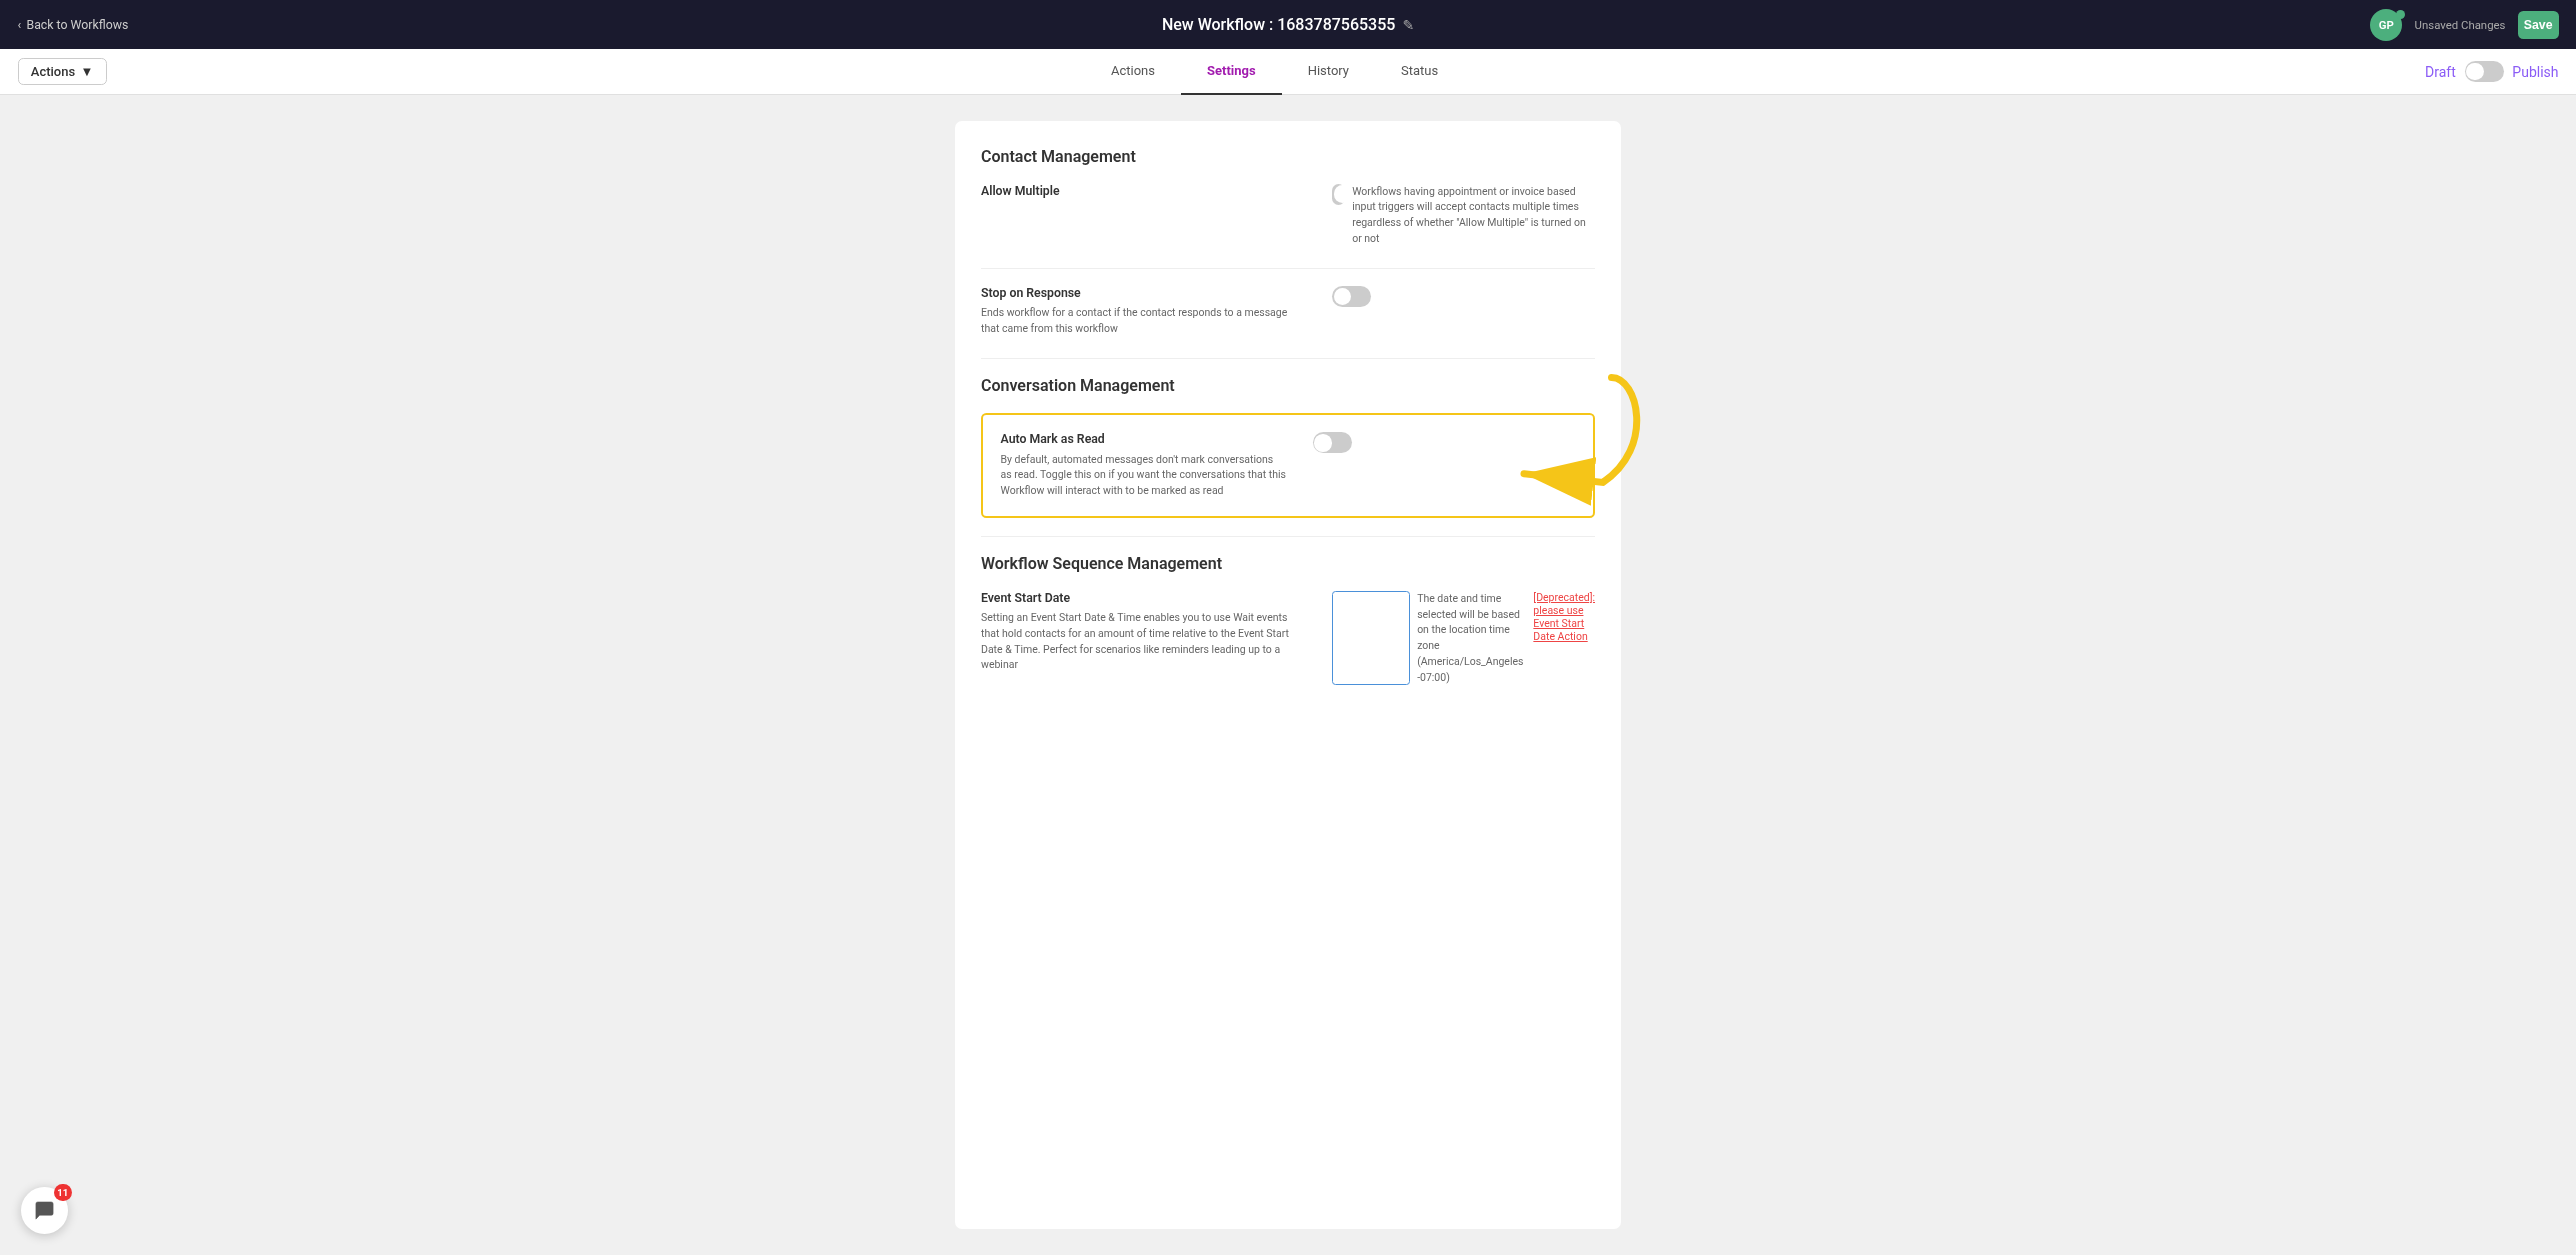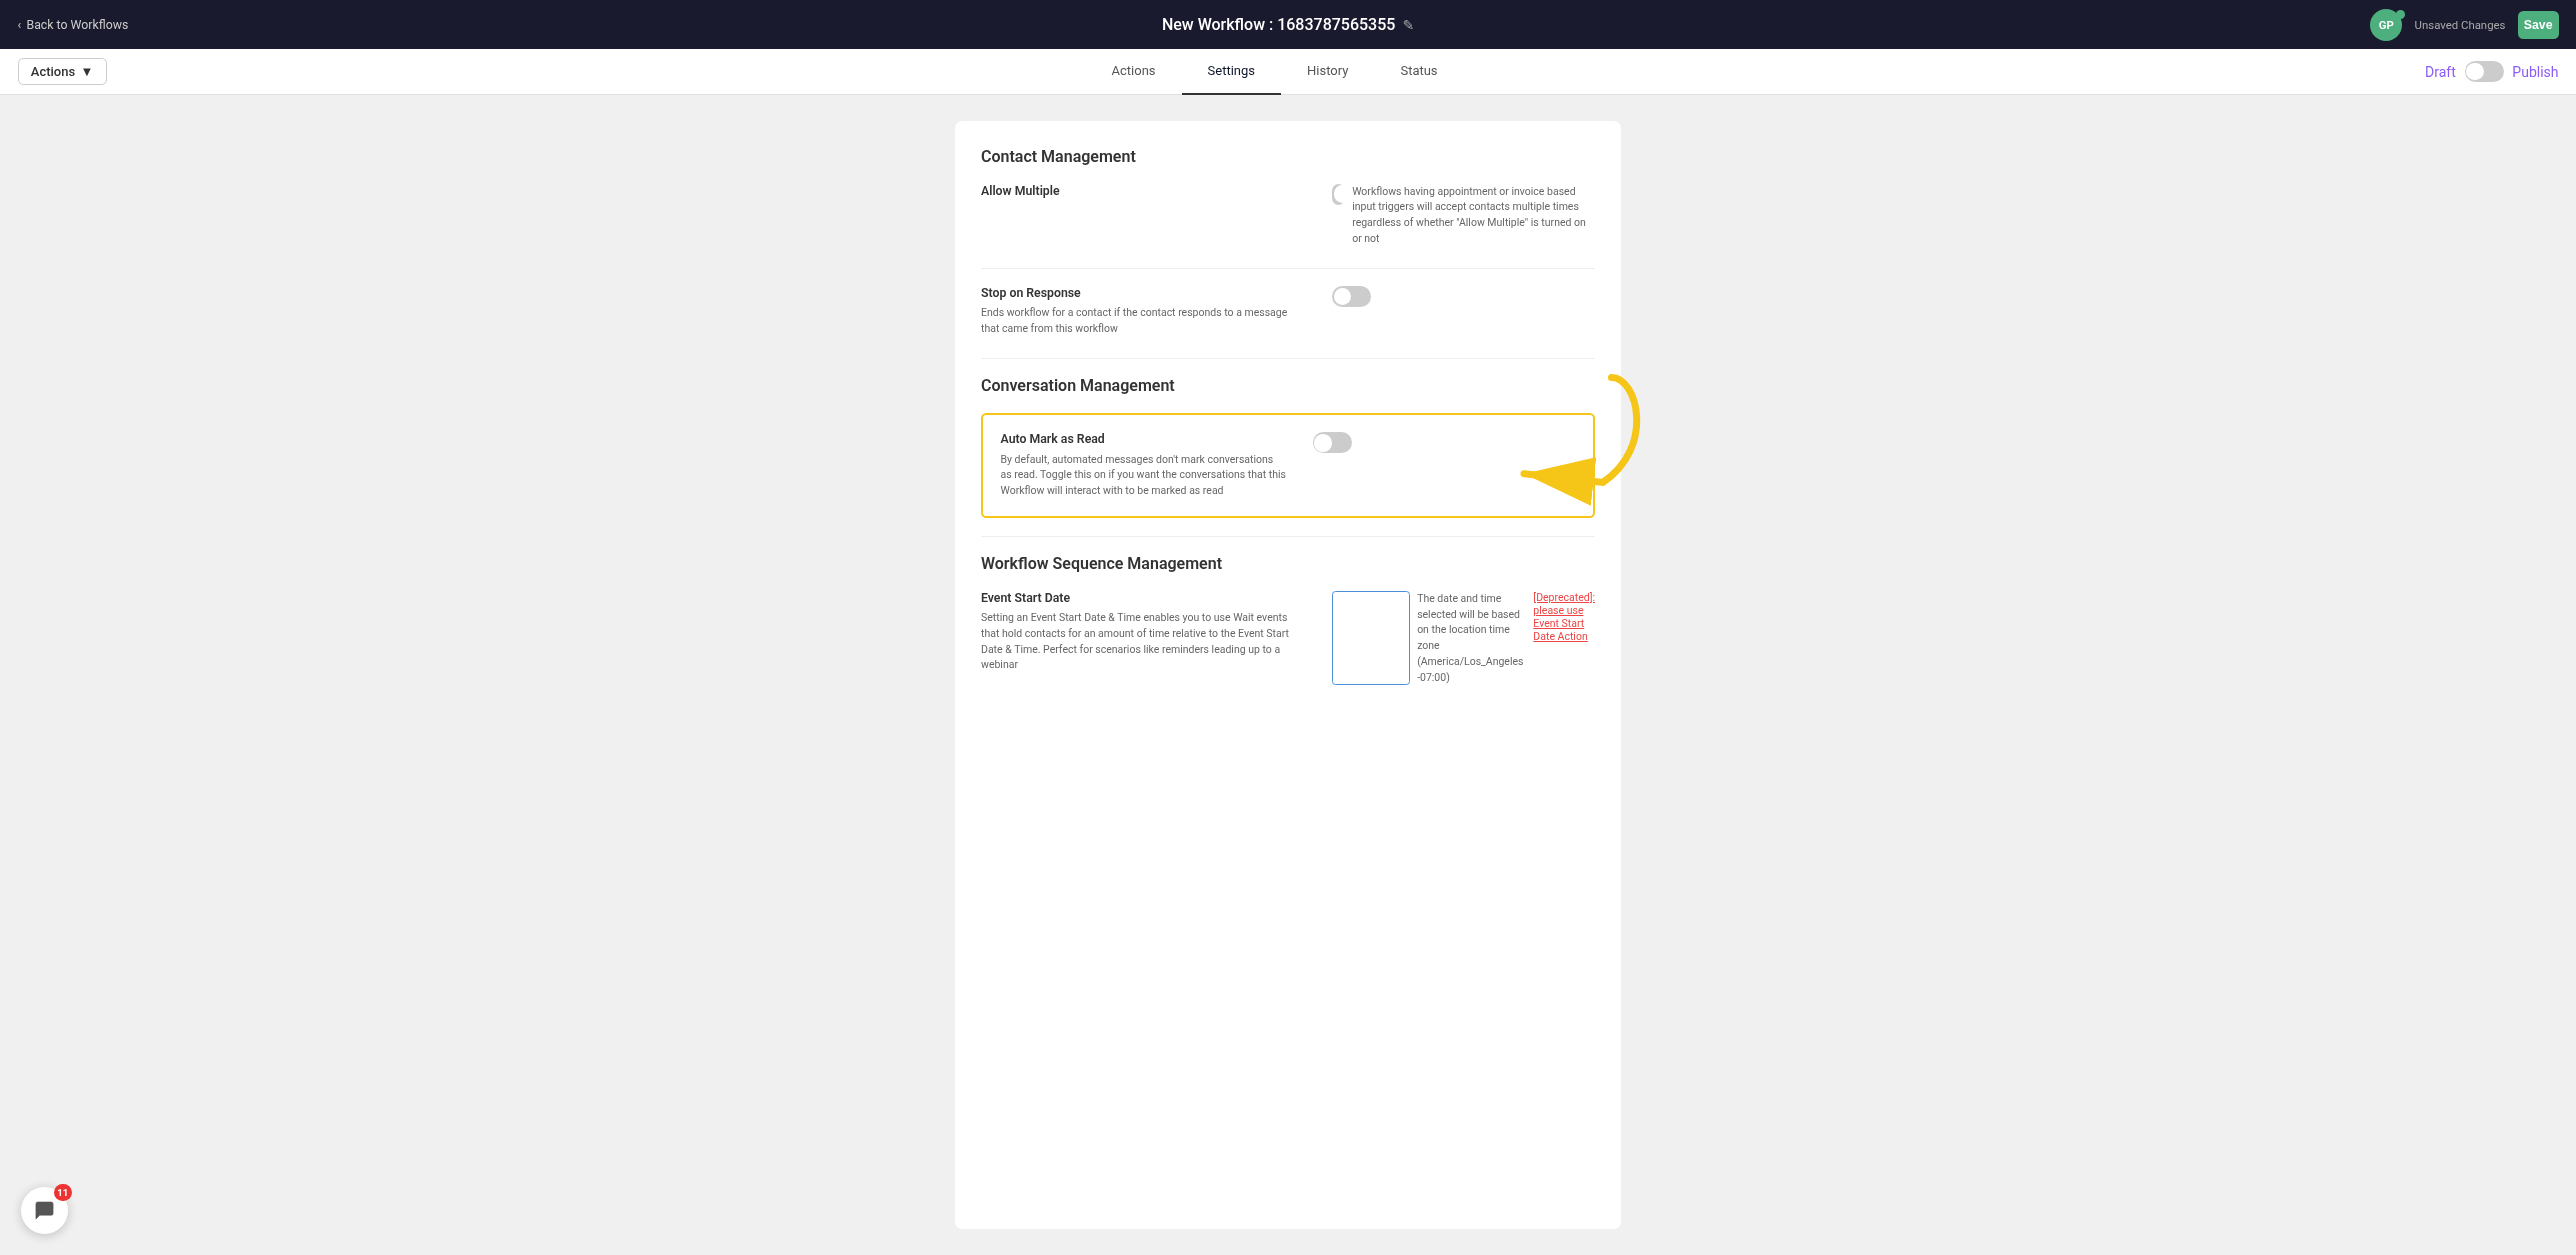--- a/index.html
+++ b/index.html
@@ -105,22 +105,22 @@
       color: #555;
       padding: 0 26px;
       height: 46px;
       display: flex;
       align-items: center;
       cursor: pointer;
       border-bottom: 2.6px solid transparent;
       font-weight: 400;
     }
     .sec-tab.active {
-      color: #0f172a;
-      font-weight: 400;
+      color: #a21caf;
+      font-weight: 700;
       border-bottom: 2.6px solid #333;
       align-items: center;
     }
     .draft-publish {
       display: flex;
       align-items: center;
       gap: 8.8px;
       font-size: 14px;
       color: #8b5cf6;
     }

